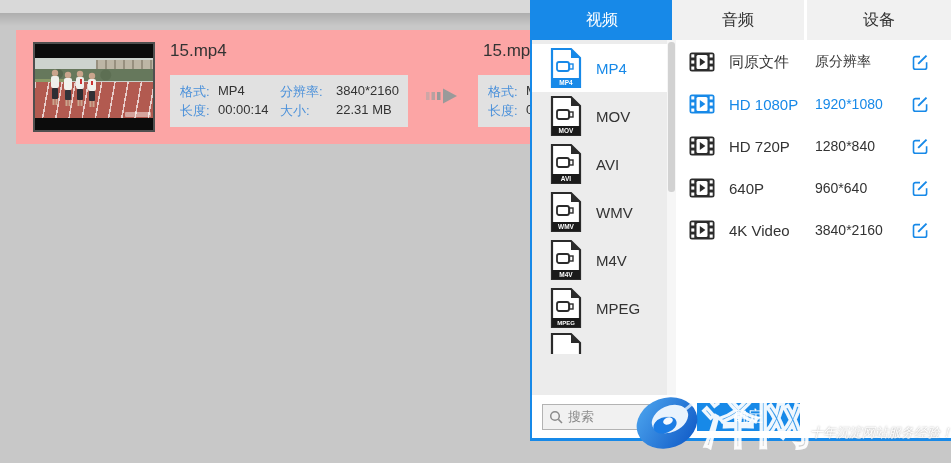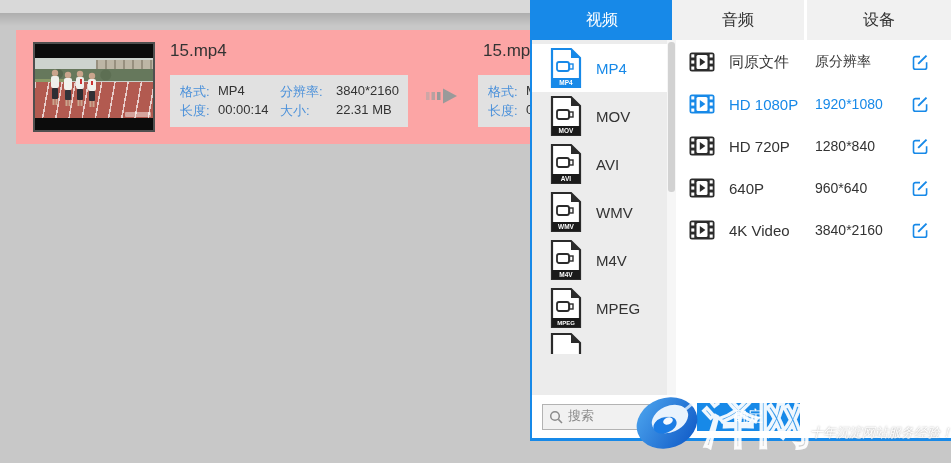--- a/index.html
+++ b/index.html
@@ -60,21 +60,21 @@
   .preset-row { height:42px; display:flex; align-items:center; }
   .preset-row svg.film { margin-left:13px; flex:none; }
   .preset-name { margin-left:14px; width:86px; font-size:15px; color:#333; }
   .preset-res { width:96px; font-size:14px; color:#333; }
   .preset-row.selected .preset-name, .preset-row.selected .preset-res { color:#1789e8; }
   .edit-btn { margin-left:auto; margin-right:22px; width:18px; height:18px; display:flex; }
   .bottom-bar { height:43px; display:flex; align-items:center; background:#fff; }
   .search-box { margin-left:10px; width:128px; height:26px; background:#f1f1f1; border:1px solid #b3b3b3;
     display:flex; align-items:center; padding-left:6px; }
   .search-box input { border:none; outline:none; background:transparent; width:90px; margin-left:5px;
-    font-size:13px; color:#555; font-family:Liberation Mono, monospace; }
+    font-size:13px; color:#555; font-family:Liberation Serif, serif; }
   .search-box input::placeholder { color:#8a8a8a; }
   .confirm-btn { margin-left:27px; width:103px; height:28px; background:#1789e8; color:#fff;
     font-size:15px; border:none; font-family:inherit; }
   
   .watermark { position:absolute; left:0; top:0; width:951px; height:463px; pointer-events:none; z-index:9;border-radius:7px; }
   .wm-logo { position:absolute; left:634px; top:390px; }
   .wm-text { position:absolute; left:703px; top:384px; font-size:57px; letter-spacing:-4px;
     color:rgba(255,255,255,0.16); -webkit-text-stroke:1.5px rgba(255,255,255,0.92); font-weight:bold; }
   .wm-tagline { position:absolute; left:810px; top:424px; font-size:13px; font-style:italic;
     color:rgba(255,255,255,0.95); text-shadow:0 0 2px rgba(150,150,150,0.9); white-space:nowrap; }

